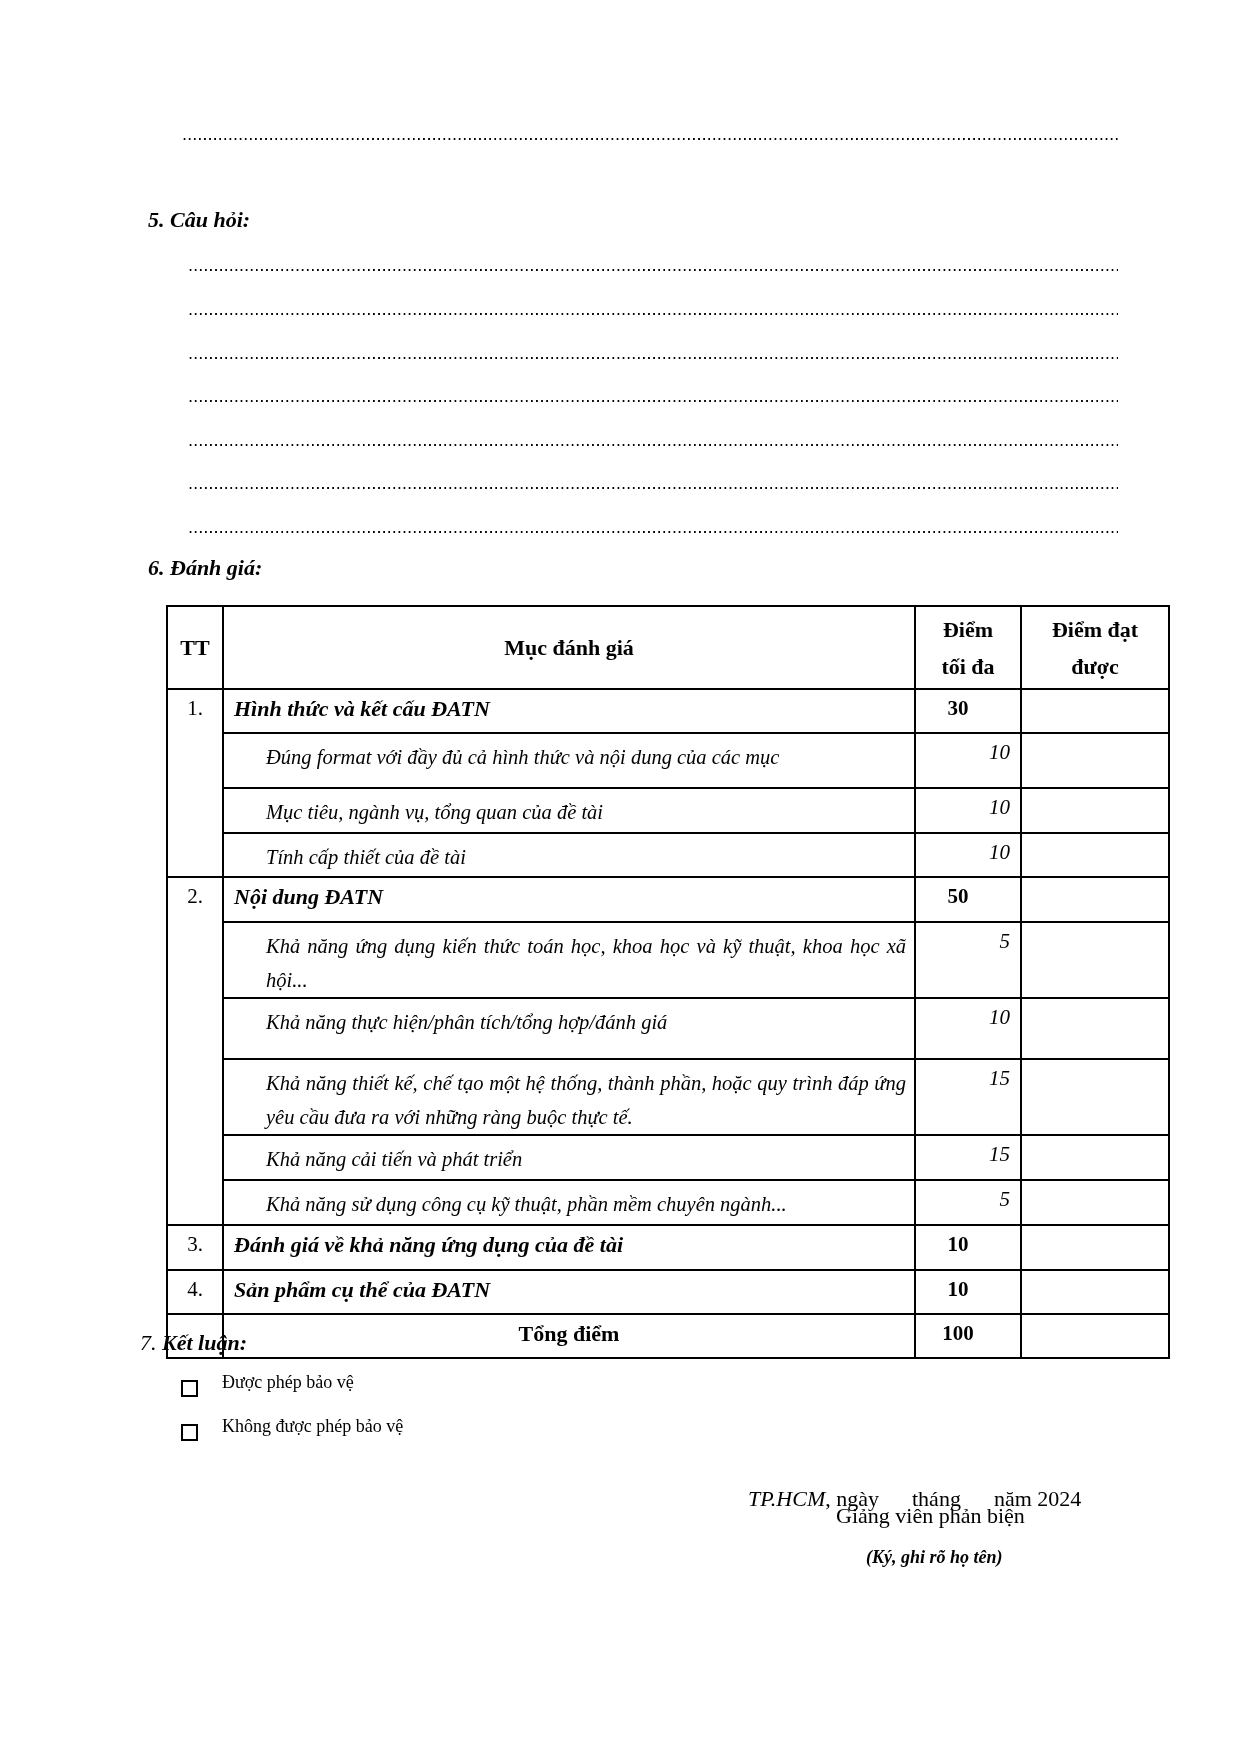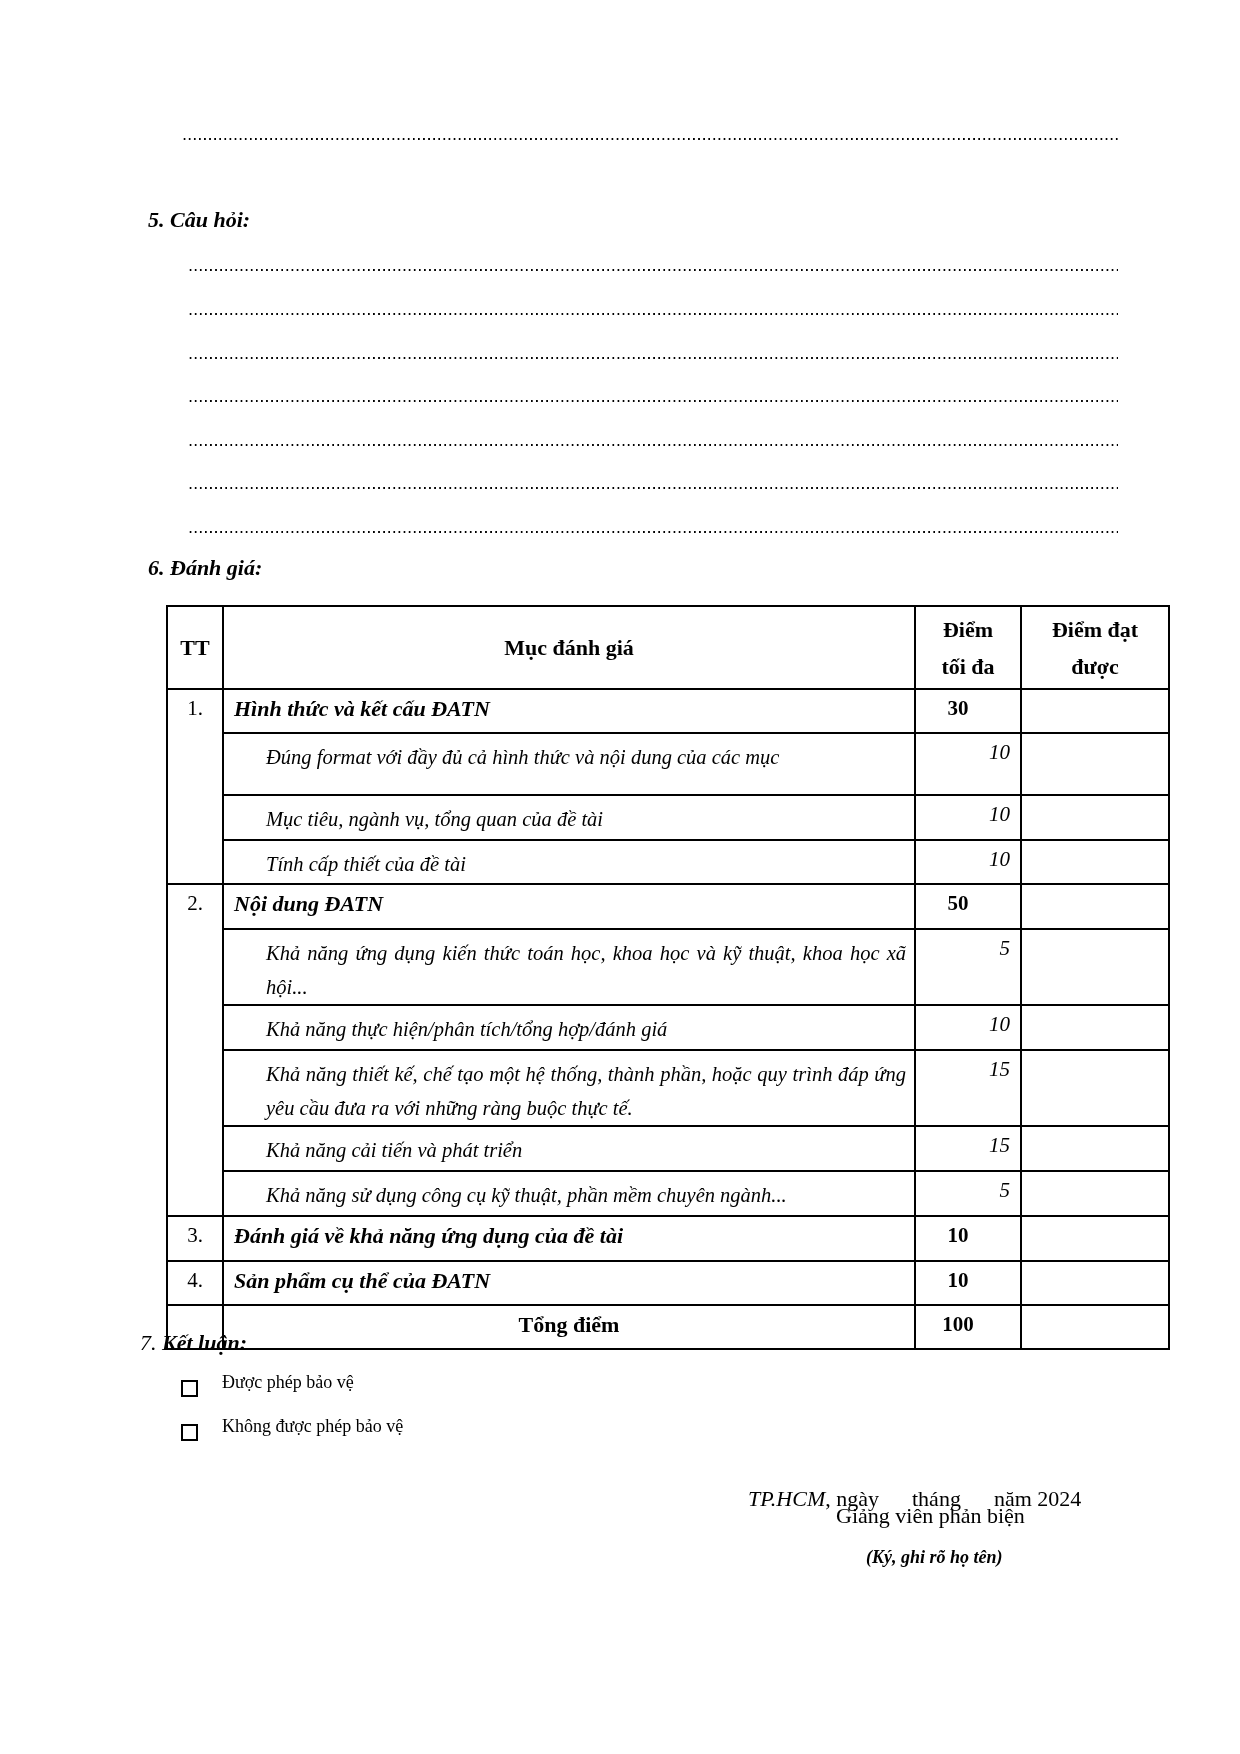--- a/index.html
+++ b/index.html
@@ -81,21 +81,21 @@
       <div>được</div>
     </th>
   </tr>
 
   <tr style="height:44px">
     <td class="tt" rowspan="4">1.</td>
     <td class="main-item">Hình thức và kết cấu ĐATN</td>
     <td class="score-main">30</td>
     <td></td>
   </tr>
-  <tr style="height:62px">
+  <tr style="height:55px">
     <td class="sub-item">Đúng format với đầy đủ cả hình thức và nội dung của các mục</td>
     <td class="score-sub">10</td>
     <td></td>
   </tr>
   <tr style="height:45px">
     <td class="sub-item">Mục tiêu, ngành vụ, tổng quan của đề tài</td>
     <td class="score-sub">10</td>
     <td></td>
   </tr>
   <tr style="height:44px">
@@ -108,21 +108,21 @@
     <td class="tt" rowspan="6">2.</td>
     <td class="main-item">Nội dung ĐATN</td>
     <td class="score-main">50</td>
     <td></td>
   </tr>
   <tr style="height:76px">
     <td class="sub-item">Khả năng ứng dụng kiến thức toán học, khoa học và kỹ thuật, khoa học xã hội...</td>
     <td class="score-sub">5</td>
     <td></td>
   </tr>
-  <tr style="height:45px">
+  <tr style="height:61px">
     <td class="sub-item">Khả năng thực hiện/phân tích/tổng hợp/đánh giá</td>
     <td class="score-sub">10</td>
     <td></td>
   </tr>
   <tr style="height:75px">
     <td class="sub-item">Khả năng thiết kế, chế tạo một hệ thống, thành phần, hoặc quy trình đáp ứng yêu cầu đưa ra với những ràng buộc thực tế.</td>
     <td class="score-sub">15</td>
     <td></td>
   </tr>
   <tr style="height:45px">

